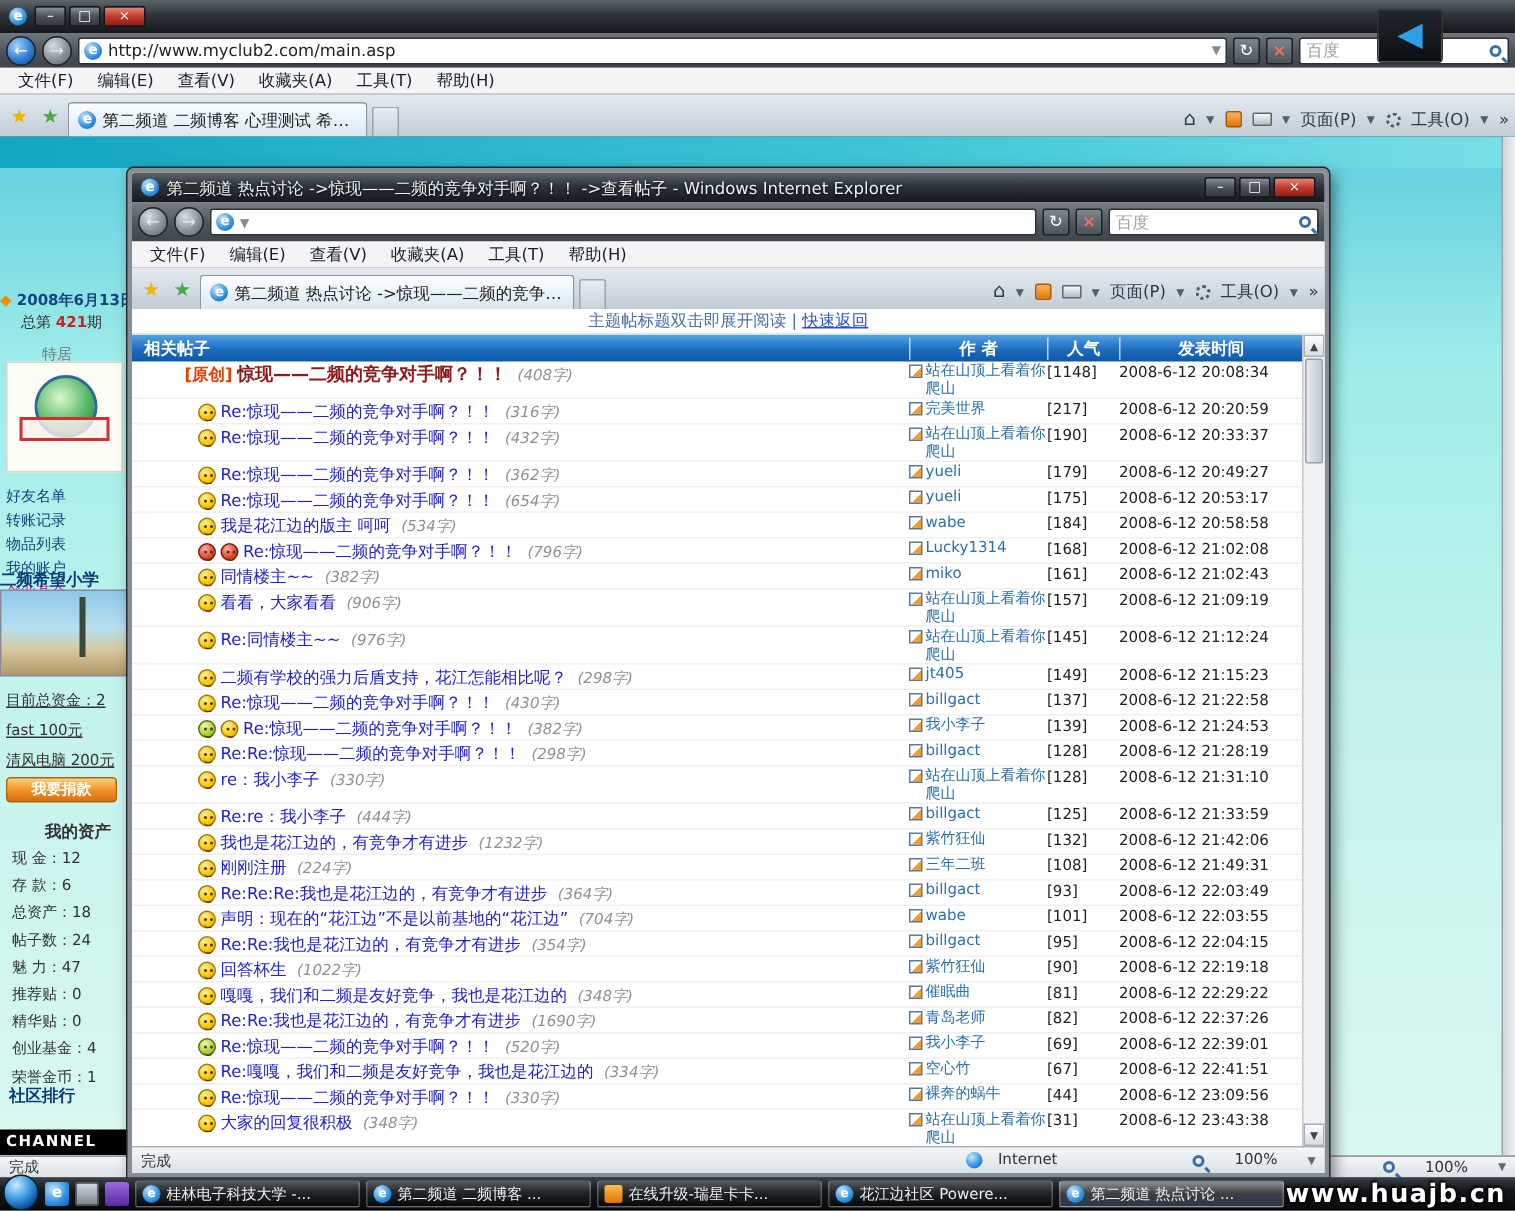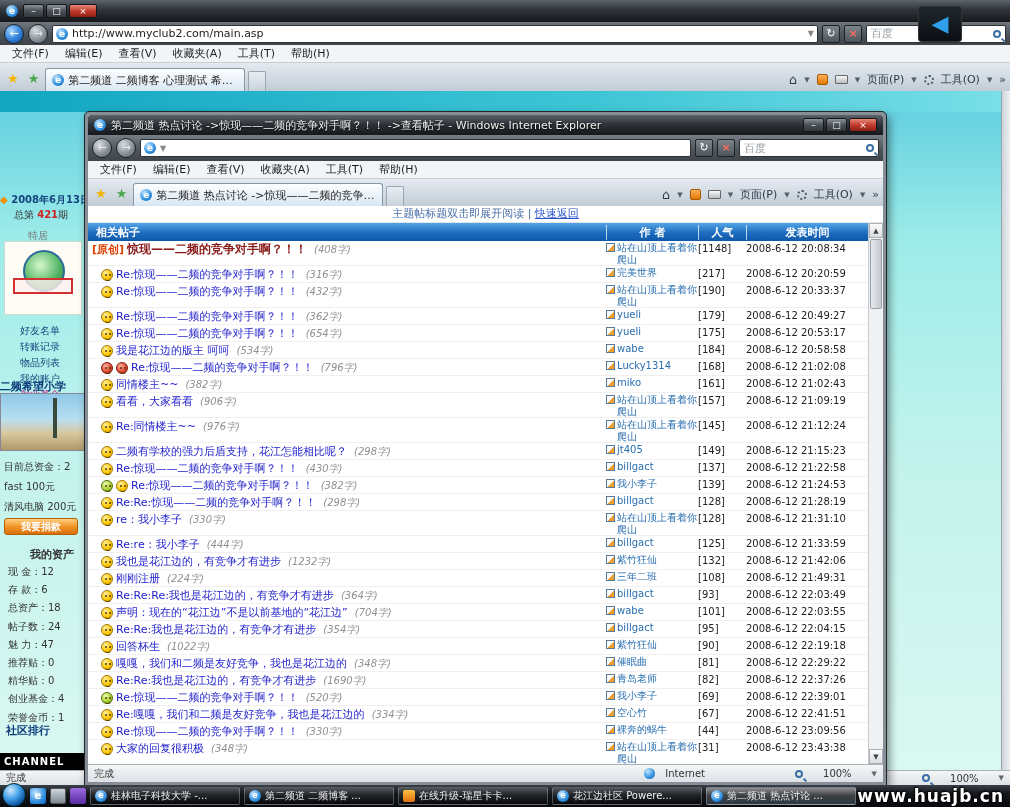--- a/index.html
+++ b/index.html
@@ -53,27 +53,27 @@
   .sb { position:absolute; left:0; width:85px; overflow:hidden; white-space:nowrap; }
   .sb-date { top:102px; font-size:10px; color:#15457e; font-weight:bold; }
   .sb-date .diamond { color:#f09000; }
   .sb-issue { top:117px; font-size:10px; color:#333; padding-left:14px; }
   .sb-issue b { color:#d02020; }
   .sb-resident { top:138px; font-size:10px; color:#777; padding-left:28px; }
   .sb-card { position:absolute; left:4px; top:150px; width:78px; height:74px; background:#fdfdf6; border:1px solid #cfd8ce; }
   .sb-globe { position:absolute; left:18px; top:8px; width:42px; height:42px; border-radius:50%; background:radial-gradient(circle at 40% 35%,#d8f8d0,#58b868 55%,#1a7a3a); border:2px solid #2a6a9a; }
   .sb-stamp { position:absolute; left:8px; top:36px; width:60px; height:16px; border:2px solid #d03030; background:rgba(255,240,240,.8); }
   .sb-links { position:absolute; left:0; top:232px; width:85px; }
-  .sb-link { font-size:10px; color:#15457e; padding:1px 0 1px 20px; white-space:nowrap; }
+  .sb-link { font-size:10px; color:#15457e; padding:1px 0 1px 4px; white-space:nowrap; }
   .sb-link.hot { color:#d0108a; }
   .sb-hope { position:absolute; left:0; top:288px; width:85px; font-size:11px; font-weight:bold; color:#0a3a7a; white-space:nowrap; }
   .sb-photo { position:absolute; left:0; top:302px; width:85px; height:58px; background:linear-gradient(180deg,#8ec8e8 0%,#b8dff0 45%,#d8c8a0 70%,#b09868 100%); border:1px solid #889; }
   .sb-photo::after { content:""; position:absolute; left:52px; top:4px; width:4px; height:40px; background:#3a4a3a; }
   .sb-fund { position:absolute; left:0; top:366px; width:85px; }
-  .sb-fund div { font-size:10px; color:#333; padding:3px 0 3px 4px; white-space:nowrap; }
+  .sb-fund div { font-size:10px; color:#333; padding:3px 0 3px 4px; white-space:nowrap;text-decoration:underline; }
   .sb-donate { position:absolute; left:4px; top:427px; width:74px; height:17px; background:linear-gradient(#ffd080,#f09020 55%,#d87010); border:1px solid #b06000; border-radius:3px; color:#fff; font-size:10px; font-weight:bold; text-align:center; line-height:15px; }
   .sb-assets-title { position:absolute; left:0; top:456px; width:85px; font-size:11px; font-weight:bold; color:#333; padding-left:30px; white-space:nowrap; }
   .sb-assets { position:absolute; left:0; top:472px; width:85px; }
   .sb-assets div { font-size:10px; color:#333; padding:2.1px 0 2.1px 8px; white-space:nowrap; }
   .sb-rank { position:absolute; left:0; top:632px; width:85px; font-size:11px; font-weight:bold; color:#0a3a7a; padding-left:6px; }
   .sb-channel { position:absolute; left:0; bottom:0; width:85px; height:17px; background:#000; color:#fff; font-size:10px; font-weight:bold; letter-spacing:1px; line-height:17px; padding-left:4px; }
   .outer-scroll { position:absolute; right:0; top:0; width:9px; height:100%; background:linear-gradient(90deg,#cdd4da,#eef1f4); border-left:1px solid #9aa2aa; }
   .blue-swoosh { position:absolute; right:48px; top:6px; width:44px; height:36px; background:linear-gradient(#20262c,#0c1014); border:1px solid #333; border-radius:3px; color:#2e9fe8; font-size:22px; font-weight:bold; text-align:center; line-height:34px; z-index:40; }
 
   
@@ -85,21 +85,21 @@
   .notice a { color:#2a52c8; text-decoration:underline; }
   .bbs { flex:1; position:relative; overflow:hidden; background:#fff; }
   .bbs-inner { position:absolute; left:0; top:0; right:15px; bottom:0; overflow:hidden; }
   .thead { height:18px; display:flex; background:linear-gradient(180deg,#53a5e6,#1d6cc0 55%,#0f58a8); color:#fff; font-size:11px; font-weight:bold; align-items:center; }
   .thead .h-title { flex:1; padding-left:8px; }
   .thead .h-col { text-align:center; border-left:1px solid rgba(255,255,255,.7); }
   .h-author { width:92px; } .h-hits { width:48px; } .h-time { width:122px; }
   .rows { }
   .post-row { display:flex; align-items:flex-start; border-bottom:1px solid #f0f0f0; height:17px; overflow:hidden; }
   .post-row.tall { height:25px; }
-  .c-title { flex:1; display:flex; align-items:center; gap:3px; padding-left:13px; overflow:hidden; white-space:nowrap; height:17px; }
+  .c-title { flex:1; display:flex; align-items:center; gap:3px; padding-left:13px; overflow:hidden; white-space:nowrap; height:17px;margin-left:31px; }
   .post-row.first .c-title { padding-left:4px; }
   .t-link { font-size:11px; color:#2222cc; overflow:hidden; text-overflow:ellipsis; }
   .post-row.first .t-link { color:#8b1a1a; font-weight:bold; font-size:12px; }
   .t-pre { font-size:11px; color:#e04000; font-weight:bold; }
   .t-count { font-size:10px; color:#909090; font-style:italic; padding-left:4px; flex:0 0 auto; }
   .c-author { width:92px; font-size:10px; color:#2a6fb0; line-height:12px; padding-top:1px; display:flex; gap:2px; align-items:flex-start; }
   .c-author .nm { white-space:normal; word-break:break-all; }
   .msg-icon { flex:0 0 auto; width:9px; height:9px; margin-top:1px; border:1px solid #5a7a9a; background:linear-gradient(135deg,#fff 55%,#f0a030 55%); }
   .c-hits { width:48px; font-size:10px; color:#222; padding-top:2px; }
   .c-time { width:122px; font-size:10px; color:#222; padding-top:2px; white-space:nowrap; }

